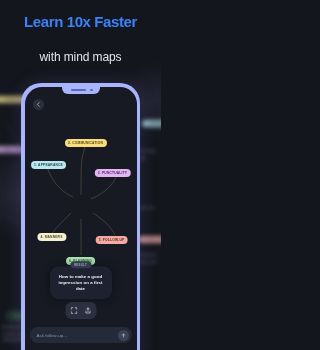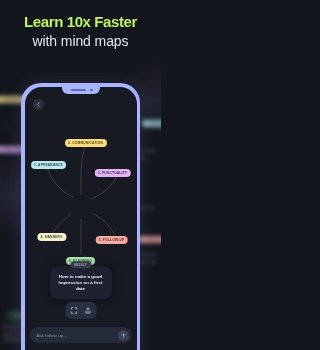--- a/index.html
+++ b/index.html
@@ -68,27 +68,27 @@
   
   .header {
     position:absolute; top:0; left:0; right:0;
     padding-top:13px;
     text-align:center;
     z-index:5;
   }
   .headline {
     font-size:15px;
     font-weight:700;
-    color:#bef264;
+    color:#3b82f6;
     letter-spacing:-.4px;
     line-height:17px;
   }
   .subhead {
-    margin-top:3px;
-    font-size:14px;
+    margin-top:20px;
+    font-size:12px;
     font-weight:400;
     color:#e2e4ea;
     letter-spacing:-.1px;
   }
 
   
   .phone {
     position:absolute;
     left:21px; top:83px;
     width:119px; height:272px;

